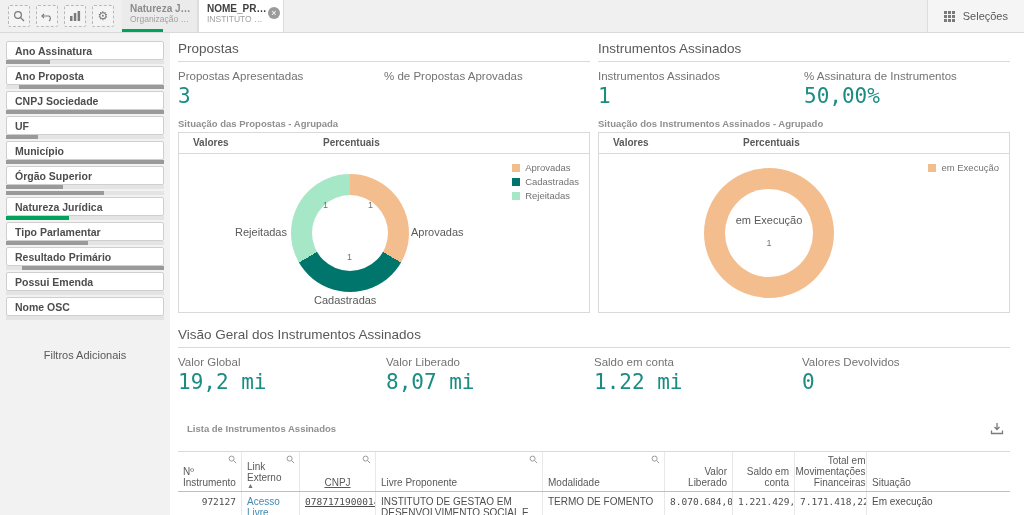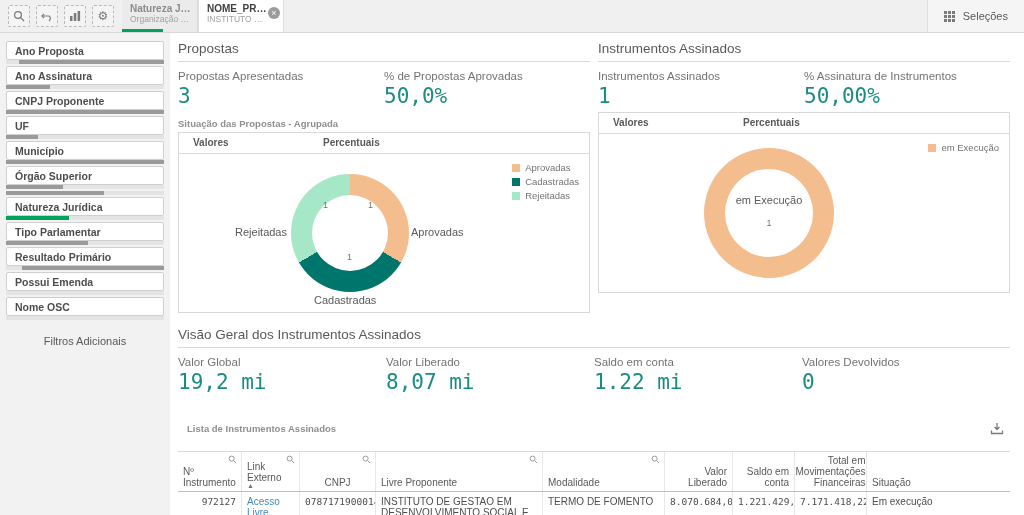--- a/index.html
+++ b/index.html
@@ -41,21 +41,21 @@
   .main { flex:1; background:#fff; padding:8px 14px 0 8px; overflow:hidden; }
 
   
   .filter { margin-bottom:2px; cursor:pointer; }
   .filter-box { height:19px; background:#fff; border:1px solid #cfcfcf; border-radius:2px;
     font-size:10.5px; font-weight:bold; color:#4d4d4d; padding:3px 0 0 8px;
     white-space:nowrap; overflow:hidden; }
   .filter-bar { height:4px; background:#e4e4e4; margin-top:0; }
   .filter-bar .thumb { height:4px; background:#9a9a9a; }
   .filter-bar .thumb.green { background:#00a35c; }
-  .more-filters { margin-top:10px; text-align:center; font-size:11px; color:#595959;
+  .more-filters { margin-top:24px; text-align:center; font-size:11px; color:#595959;
     padding:5px 0; cursor:pointer; }
 
   
   .top-grid { display:grid; grid-template-columns:1fr 1fr; gap:8px; }
   .sec-title { font-size:13.5px; color:#595959; padding-bottom:5px;
     border-bottom:1px solid #d9d9d9; }
   .kpi-grid { display:grid; grid-template-columns:1fr 1fr; padding:8px 0 4px 0; }
   .kpi-grid4 { display:grid; grid-template-columns:1fr 1fr 1fr 1fr; padding:8px 0 4px 0; }
   .kpi-label { font-size:11.5px; color:#737373; }
   .kpi-value { font-family:"DejaVu Sans Mono", monospace; font-size:21px;
@@ -86,21 +86,21 @@
   .dl-btn { color:#7a7a7a; cursor:pointer; padding-right:6px; }
   .tbl { margin-top:8px; border-top:1px solid #d9d9d9; }
   .tr { display:flex; }
   .th, .td { padding:3px 5px; border-right:1px solid #e8e8e8; font-size:10px;
     overflow:hidden; position:relative; }
   .th { color:#595959; display:flex; flex-direction:column; justify-content:flex-end;
     min-height:34px; cursor:pointer; }
   .th .search-ic { position:absolute; top:3px; right:4px; }
   .thead { border-bottom:1px solid #bfbfbf; }
   .td { color:#4d4d4d; padding-top:4px; padding-bottom:4px; }
-  .c0{width:64px;} .c1{width:58px;} .c2{width:76px;} .c3{width:167px;} .c4{width:122px;}
+  .c0{width:64px;} .c1{width:58px;} .c2{width:76px;text-decoration:underline;} .c3{width:167px;} .c4{width:122px;}
   .c5{width:68px;} .c6{width:62px;} .c7{width:72px;} .c8{width:136px; border-right:none;}
   .ar { text-align:right; align-items:center; }
   .num { font-family:"DejaVu Sans Mono", monospace; font-size:9.5px; }
   .link { color:#3f8ab3; }
   .sort-asc { font-size:7px; color:#737373; line-height:5px; }
 
   svg { display:block; }
 </style>
 </head>
 <body>
@@ -158,33 +158,33 @@
           <i></i>
       </div>
       <span>Seleções</span>
     </div>
   </div>
 
   <div class="body-row">
 
     <div class="sidebar">
       <div class="filter">
+        <div class="filter-box">Ano Assinatura</div>
+        <div class="filter-bar">
+            <div class="thumb" style="width:28%"></div>
+          </div>
+      </div>
+      <div class="filter">
         <div class="filter-box">Ano Proposta</div>
         <div class="filter-bar">
             <div class="thumb" style="margin-left:8%;width:92%"></div>
           </div>
       </div>
       <div class="filter">
-        <div class="filter-box">Ano Assinatura</div>
-        <div class="filter-bar">
-            <div class="thumb" style="width:28%"></div>
-          </div>
-      </div>
-      <div class="filter">
-        <div class="filter-box">CNPJ Proponente</div>
+        <div class="filter-box">CNPJ Sociedade</div>
         <div class="filter-bar">
             <div class="thumb" style="width:100%"></div>
           </div>
       </div>
       <div class="filter">
         <div class="filter-box">UF</div>
         <div class="filter-bar">
             <div class="thumb" style="width:20%"></div>
           </div>
       </div>
@@ -244,21 +244,20 @@
 
         <div>
           <div class="sec-title">Propostas</div>
           <div class="kpi-grid">
             <div>
               <div class="kpi-label">Propostas Apresentadas</div>
               <div class="kpi-value">3</div>
             </div>
             <div>
               <div class="kpi-label">% de Propostas Aprovadas</div>
-              <div class="kpi-value">50,0%</div>
             </div>
           </div>
           <div class="chart-subtitle">Situação das Propostas - Agrupada</div>
           <div class="panel">
             <div class="panel-tabs">
               <div class="panel-tab">Valores</div>
               <div class="panel-tab">Percentuais</div>
             </div>
             <div class="chart-area">
               <div class="donut" style="left: 112px; top: 20px; width: 118px; height: 118px; background: conic-gradient(rgb(243, 189, 142) 0deg, rgb(243, 189, 142) 120deg, rgb(0, 117, 107) 120deg, rgb(0, 117, 107) 240deg, rgb(165, 231, 198) 240deg, rgb(165, 231, 198) 360deg);"></div>
@@ -291,20 +290,21 @@
           <div class="kpi-grid">
             <div>
               <div class="kpi-label">Instrumentos Assinados</div>
               <div class="kpi-value">1</div>
             </div>
             <div>
               <div class="kpi-label">% Assinatura de Instrumentos</div>
               <div class="kpi-value">50,00%</div>
             </div>
           </div>
+          <div class="chart-subtitle">Situação dos Instrumentos Assinados - Agrupado</div>
           <div class="panel">
             <div class="panel-tabs">
               <div class="panel-tab">Valores</div>
               <div class="panel-tab">Percentuais</div>
             </div>
             <div class="chart-area">
               <div class="donut" style="left: 105px; top: 14px; width: 130px; height: 130px; background: conic-gradient(rgb(243, 189, 142) 0deg, rgb(243, 189, 142) 360deg);"></div>
               <div class="slice-label" style="left:105px;top:60px;width:130px;text-align:center">em Execução</div>
               <div class="slice-val" style="left:105px;top:84px;width:130px;text-align:center">1</div>
               <div class="legend">

